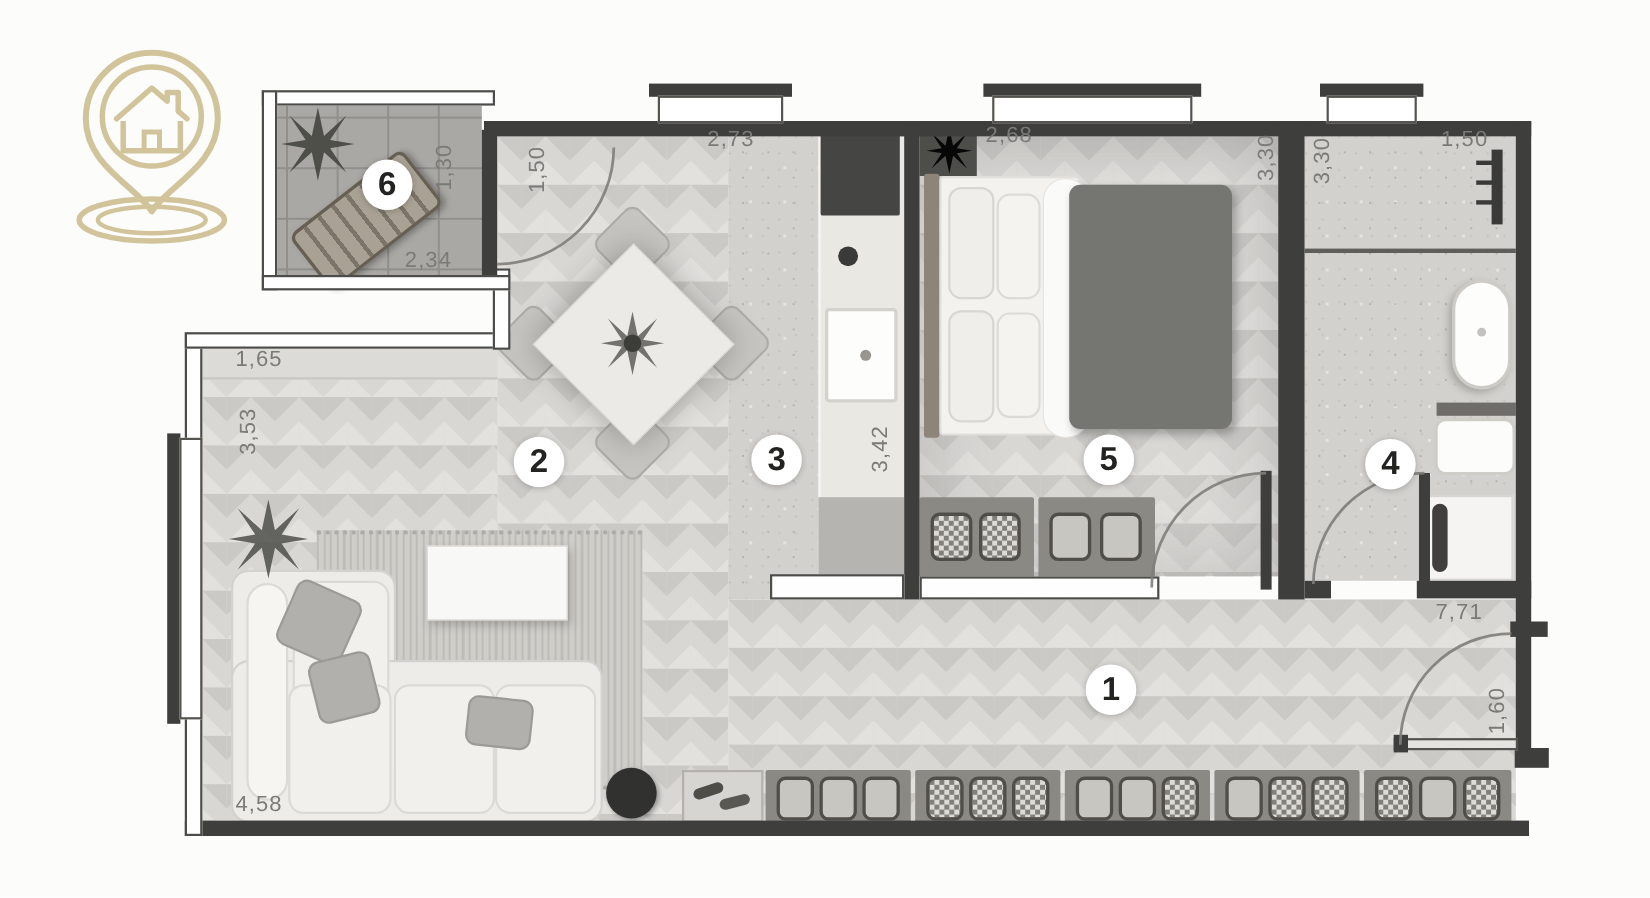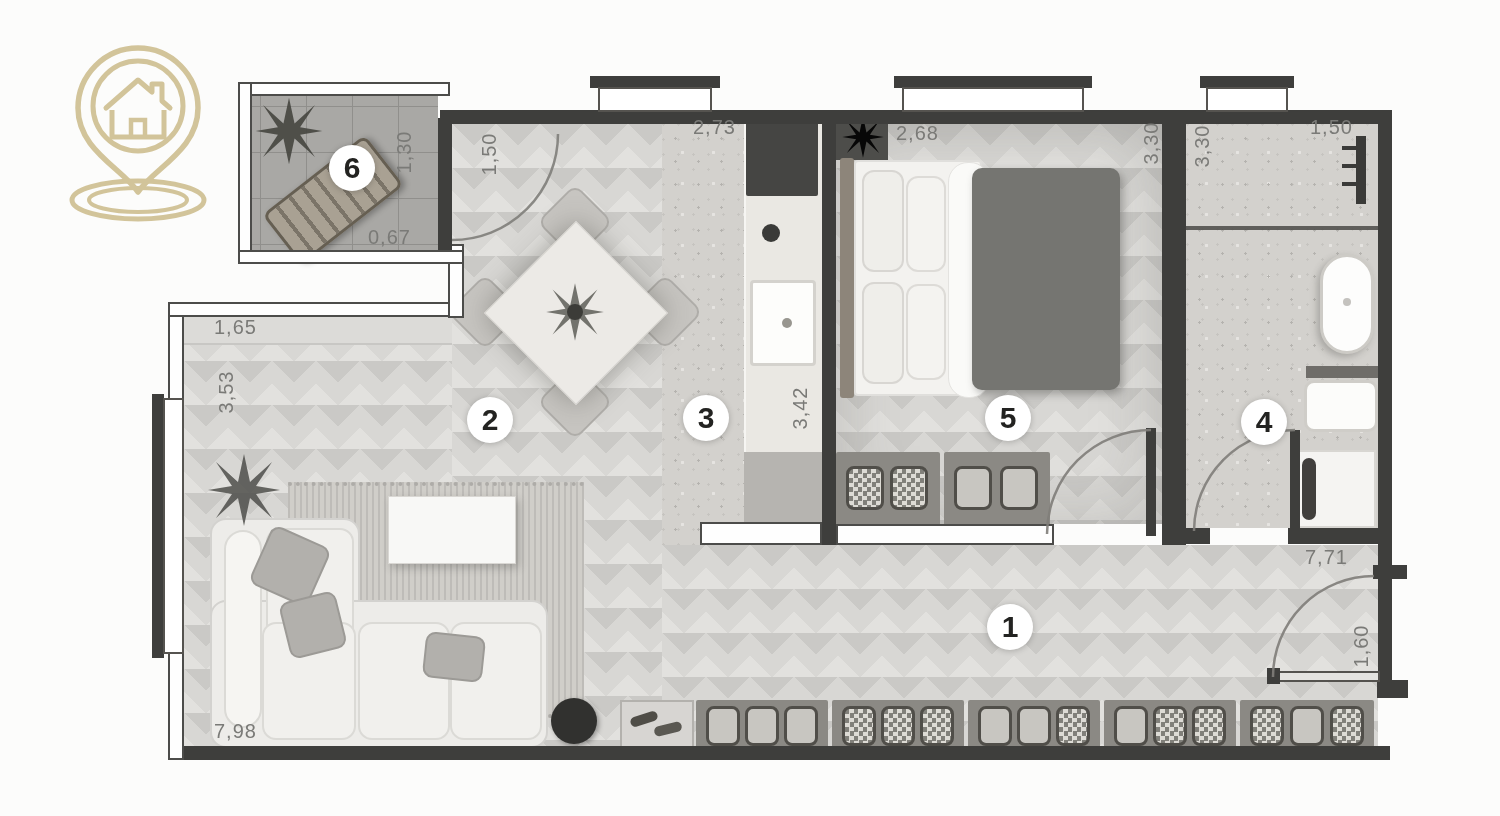--- a/index.html
+++ b/index.html
@@ -236,25 +236,25 @@
       <span>4</span>
     </div>
   <div class="roomnum" style="left:985px;top:395px">
       <span>5</span>
     </div>
   <div class="roomnum" style="left:329px;top:145px">
       <span>6</span>
     </div>
 
   <div class="dim" style="left:214px;top:316px">1,65</div>
-  <div class="dim" style="left:693px;top:116px">2,73</div>
-  <div class="dim" style="left:896px;top:122px">2,68</div>
+  <div class="dim" style="left:643px;top:116px">2,73</div>
+  <div class="dim" style="left:896px;top:112px">2,68</div>
   <div class="dim" style="left:1310px;top:116px">1,50</div>
-  <div class="dim" style="left:368px;top:226px">0,67</div>
-  <div class="dim" style="left:214px;top:720px">7,98</div>
+  <div class="dim" style="left:368px;top:226px">2,34</div>
+  <div class="dim" style="left:214px;top:720px">4,58</div>
   <div class="dim" style="left:1305px;top:546px">7,71</div>
   <div class="dim vdim" style="left:372px;top:141px">1,30</div>
   <div class="dim vdim" style="left:457px;top:143px">1,50</div>
   <div class="dim vdim" style="left:194px;top:381px">3,53</div>
   <div class="dim vdim" style="left:768px;top:397px">3,42</div>
   <div class="dim vdim" style="left:1119px;top:132px">3,30</div>
   <div class="dim vdim" style="left:1170px;top:135px">3,30</div>
   <div class="dim vdim" style="left:1329px;top:635px">1,60</div>
 
 </div>

